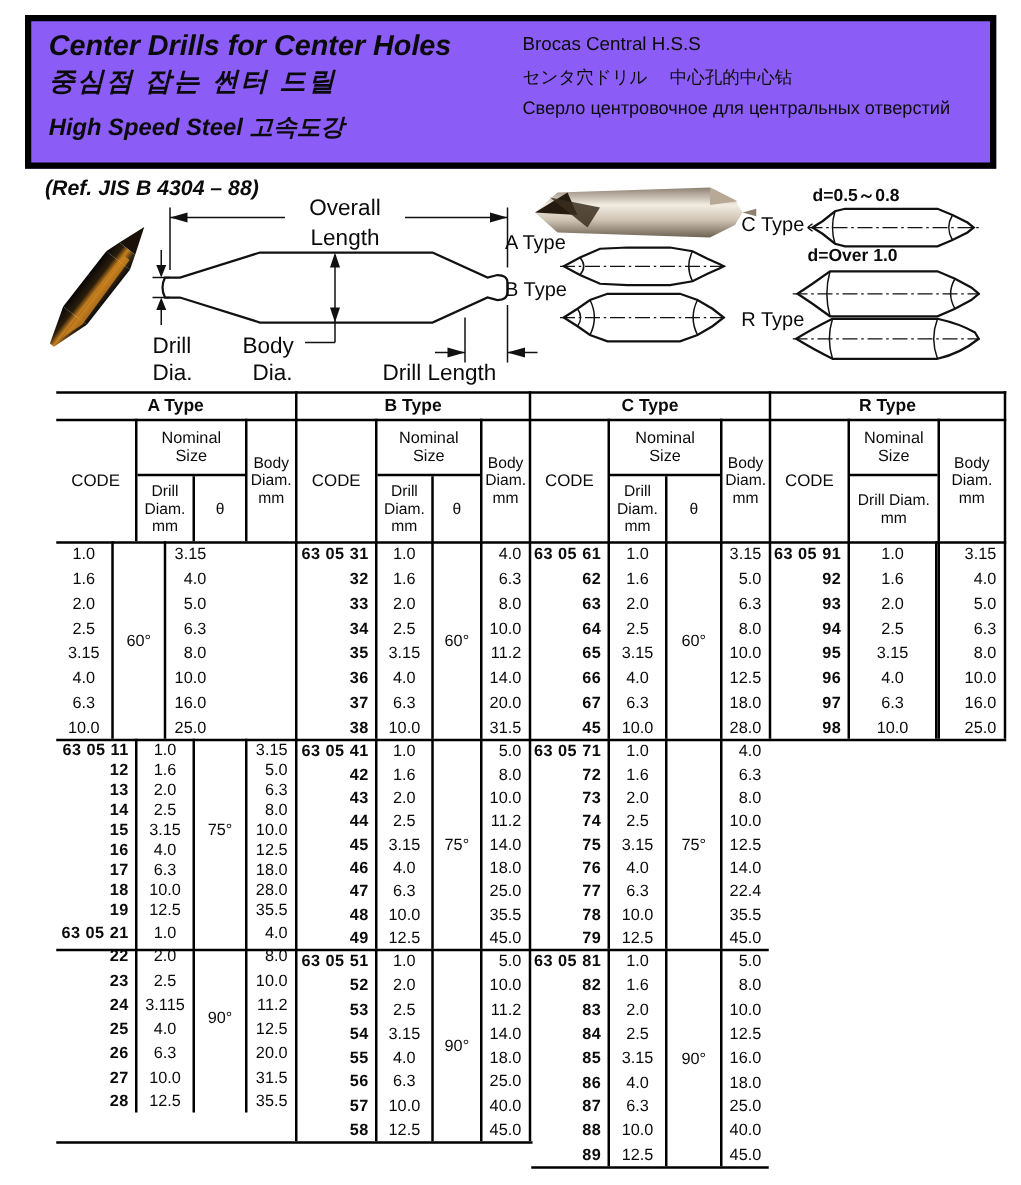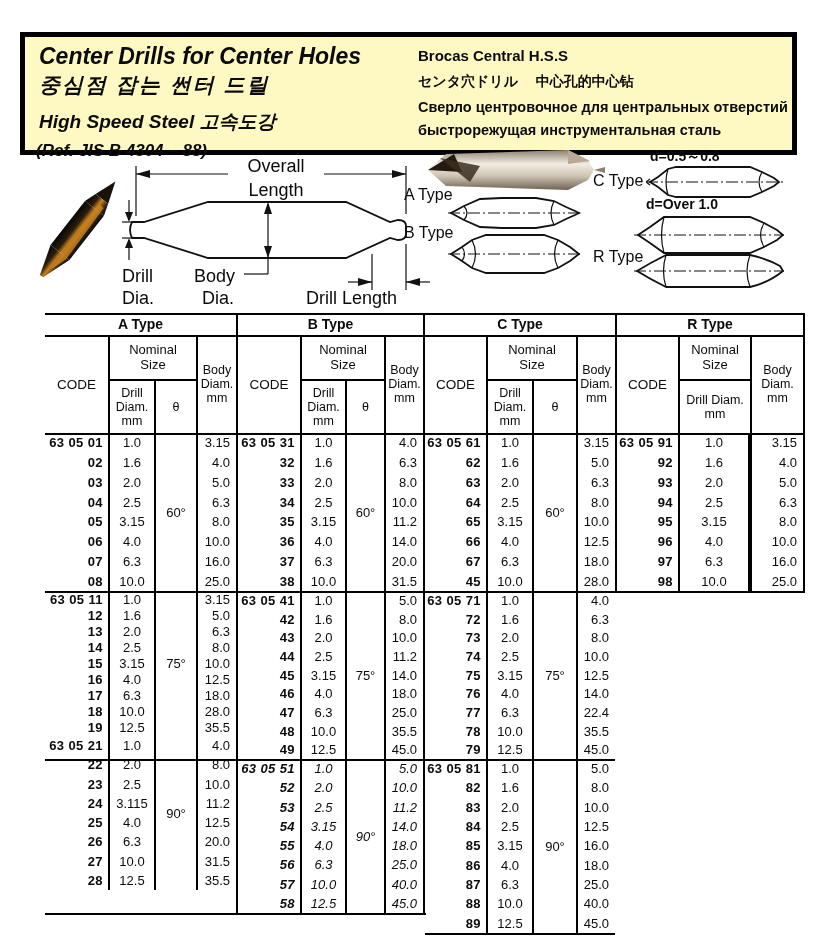--- a/index.html
+++ b/index.html
@@ -2,21 +2,21 @@
 <html><head>
 <meta charset="utf-8">
 <style>
   html,body{margin:0;padding:0;background:#fff;}
   #page{position:relative;width:817px;height:948px;background:#ffffff;overflow:hidden;
         font-family:"Liberation Sans","DejaVu Sans",sans-serif;color:#0b0b0b;}
 
   
   #hdrbox{position:absolute;left:20px;top:12px;width:777px;height:123px;
           border:5px solid #000;box-sizing:border-box;}
-  .hline{position:absolute;white-space:nowrap;font-weight:bold;}
+  .hline{position:absolute;white-space:nowrap;}
   #title-en{left:14px;top:6px;font-size:23px;font-weight:bold;font-style:italic;}
   #title-ko{left:14px;top:34px;font-size:21px;font-weight:bold;font-style:italic;letter-spacing:2px;}
   #subtitle{left:14px;top:72px;font-size:19px;font-weight:bold;font-style:italic;}
   #r1{left:393px;top:10px;font-size:15px;}
   #r2{left:393px;top:36px;font-size:14px;}
   #r3{left:393px;top:62px;font-size:14.5px;}
   #r4{left:393px;top:85px;font-size:14.5px;}
 
   #refnote{position:absolute;left:36px;top:141px;font-size:17px;font-weight:bold;font-style:italic;}
 
@@ -58,28 +58,27 @@
   .code{justify-content:flex-end;padding-right:5px;font-weight:bold;letter-spacing:.4px;}
   .num{justify-content:center;}
   .numr{justify-content:flex-end;padding-right:6px;}
   .theta{font-size:13px;}
 </style>
 </head>
 <body>
 
 <div id="page">
 
-  <div id="hdrbox" style="background: #fef9c3; margin-top: 20px;">
+  <div id="hdrbox" style="background: #8b5cf6;">
     <div class="hline" id="title-en">Center Drills for Center Holes</div>
     <div class="hline" id="subtitle">High Speed Steel  고속도강</div>
     <div class="hline" id="title-ko">중심점 잡는 썬터 드릴</div>
     <div class="hline" id="r1">Brocas Central H.S.S</div>
     <div class="hline" id="r3">Сверло центровочное для  центральных отверстий</div>
     <div class="hline" id="r2">センタ穴ドリル　 中心孔的中心钻</div>
-    <div class="hline" id="r4">быстрорежущая  инструментальная сталь</div>
   </div>
 
   <div id="refnote">(Ref. JIS B 4304 – 88)</div>
 
   <svg class="abs" style="left:24px;top:166px" width="104" height="132">
     <defs>
       <linearGradient id="gd" x1="0" y1="0" x2="1" y2="0">
         <stop offset="0" stop-color="#060606"></stop>
           <stop offset="0.35" stop-color="#2b1d0c"></stop>
         <stop offset="0.55" stop-color="#c8811f"></stop>
@@ -209,30 +208,20 @@
 mm</div>
             <div style="width:40px">θ</div>
           </div>
         </div>
         <div class="hb" style="width:40px">Body
 Diam.
 mm</div>
       </div>
       <div>
           <div class="blk" style="height: 158px;">
-            <div class="col bcode" style="width: 65px;">
-              <div class="cell code">63 05 01</div>
-              <div class="cell code">02</div>
-              <div class="cell code">03</div>
-              <div class="cell code">04</div>
-              <div class="cell code">05</div>
-              <div class="cell code">06</div>
-              <div class="cell code">07</div>
-              <div class="cell code">08</div>
-            </div>
             <div class="col bdrill" style="width: 46px;">
               <div class="cell num">1.0</div>
               <div class="cell num">1.6</div>
               <div class="cell num">2.0</div>
               <div class="cell num">2.5</div>
               <div class="cell num">3.15</div>
               <div class="cell num">4.0</div>
               <div class="cell num">6.3</div>
               <div class="cell num">10.0</div>
             </div>
@@ -411,21 +400,21 @@
               <div class="cell numr">8.0</div>
               <div class="cell numr">10.0</div>
               <div class="cell numr">11.2</div>
               <div class="cell numr">14.0</div>
               <div class="cell numr">18.0</div>
               <div class="cell numr">25.0</div>
               <div class="cell numr">35.5</div>
               <div class="cell numr">45.0</div>
             </div>
           </div>
-          <div class="blk" style="height: 154px; font-style: italic;">
+          <div class="blk" style="height: 154px;">
             <div class="col bcode" style="width: 64px;">
               <div class="cell code">63 05 51</div>
               <div class="cell code">52</div>
               <div class="cell code">53</div>
               <div class="cell code">54</div>
               <div class="cell code">55</div>
               <div class="cell code">56</div>
               <div class="cell code">57</div>
               <div class="cell code">58</div>
             </div>

